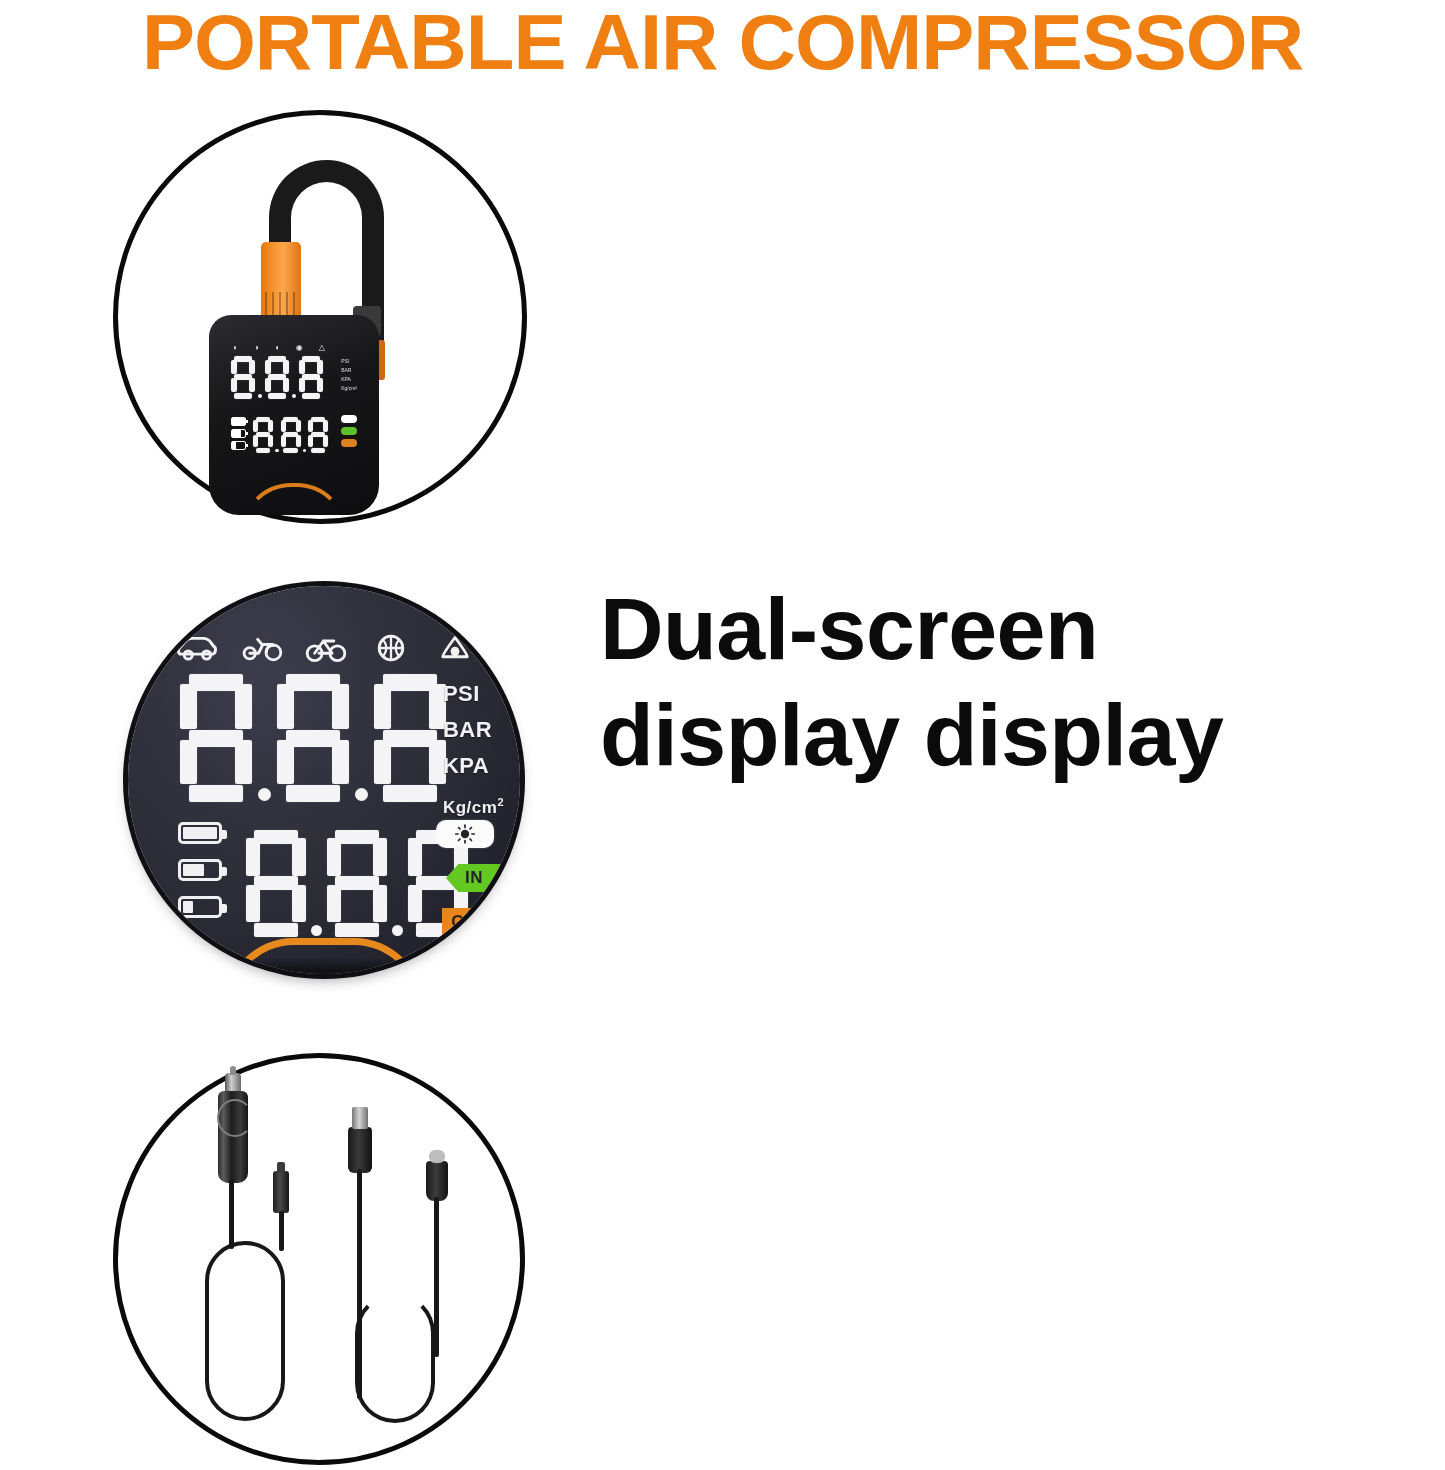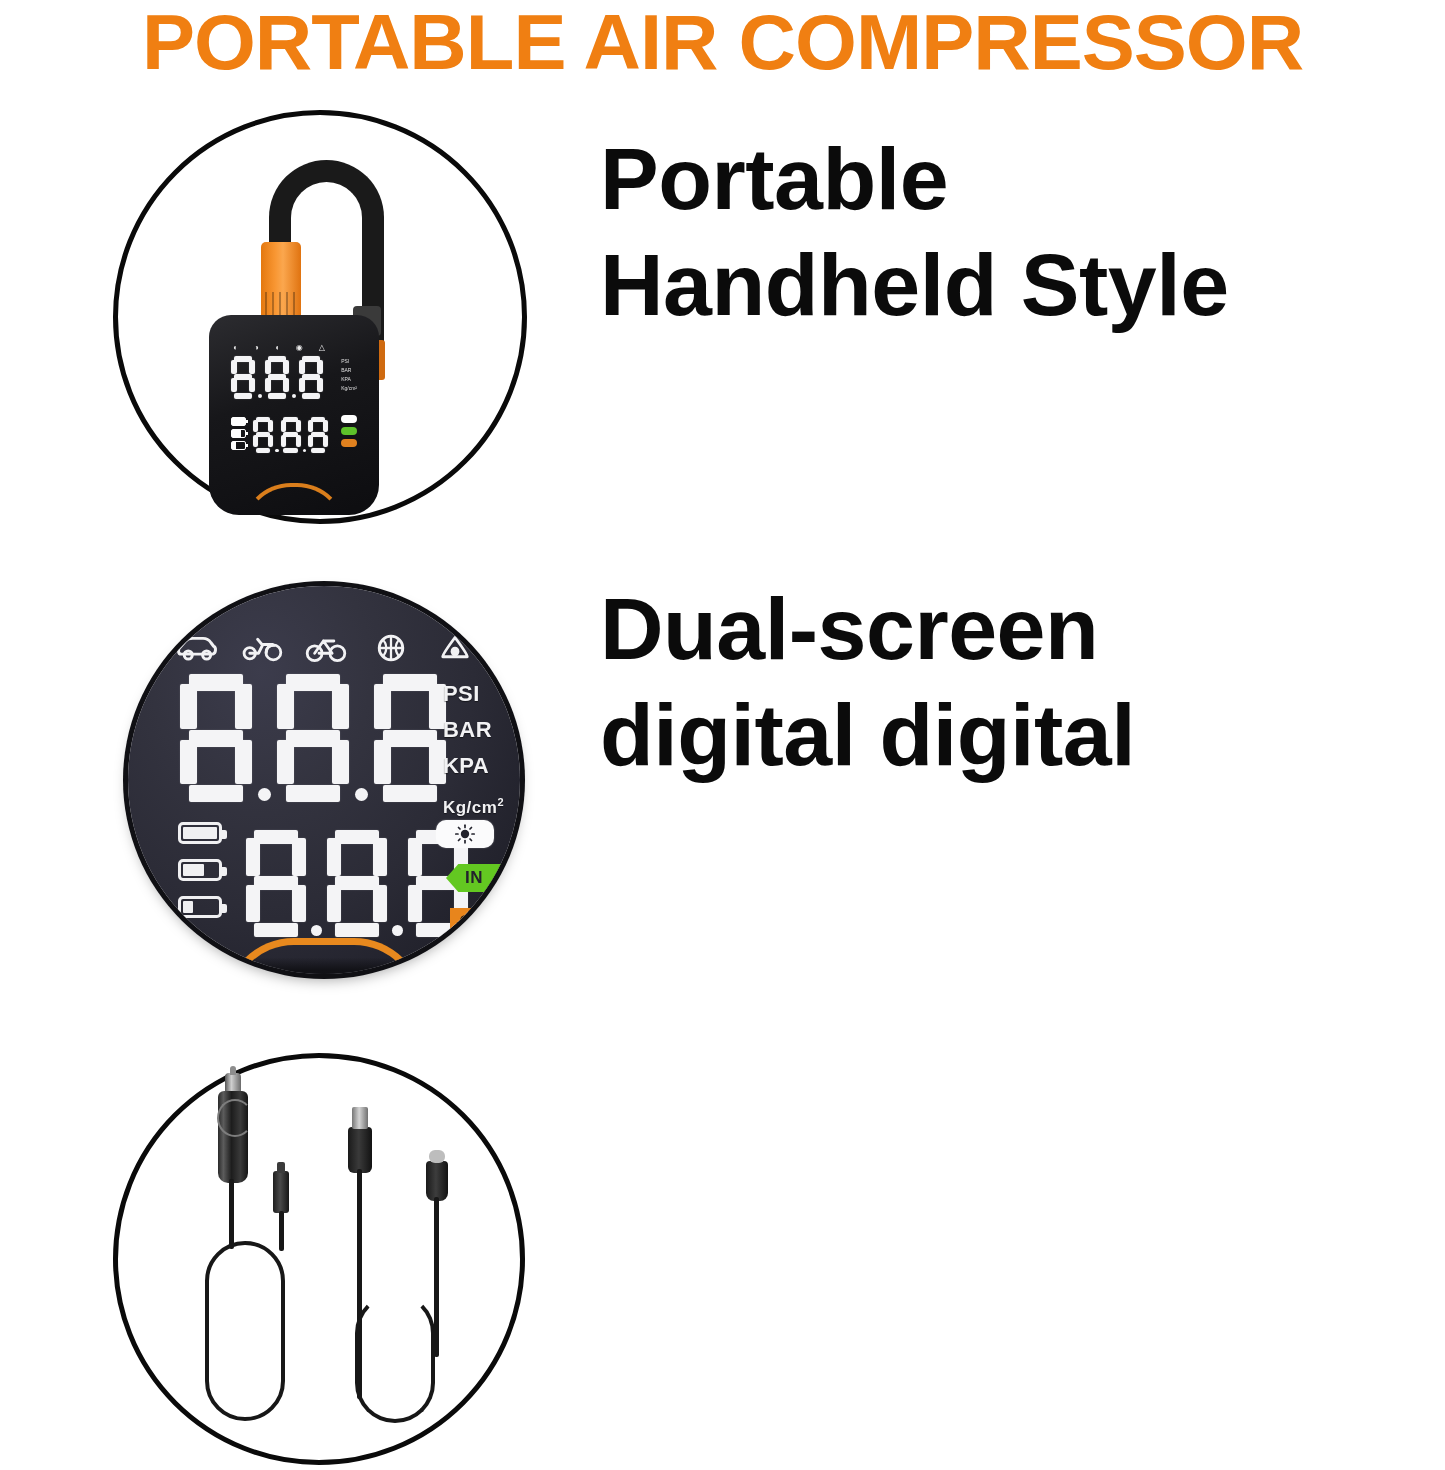--- a/index.html
+++ b/index.html
@@ -191,21 +191,21 @@
     box-shadow:0 0 2px rgba(255,255,255,.35);
   }
   .arrow-l{
     position:relative;width:56px;height:28px;background:#63c821;
     margin-bottom:16px;margin-left:10px;
     clip-path:polygon(0% 50%,22% 0%,100% 0%,100% 100%,22% 100%);
     display:flex;align-items:center;justify-content:center;
   }
   .arrow-r{
     position:relative;width:56px;height:28px;background:#e8851c;
-    margin-left:14px;
+    margin-left:6px;
     clip-path:polygon(0% 0%,78% 0%,100% 50%,78% 100%,0% 100%);
     display:flex;align-items:center;justify-content:center;
   }
   .arrow-l span,.arrow-r span{
     font-weight:bold;font-size:17px;color:#23232c;letter-spacing:.5px;
     font-family:"Liberation Sans Narrow","Liberation Sans",sans-serif;
   }
   .arrow-r span{color:#2a2118;}
 
   
@@ -379,22 +379,20 @@
         <div class="m-badges">
           <div class="m-pill w"></div>
           <div class="m-pill g"></div>
           <div class="m-pill o"></div>
         </div>
       </div>
       <div class="arc1"></div>
     </div>
   </div>
 
-  <div class="caption cap-1">Portable
-Handheld Style</div>
 
   <div class="prod2">
     <div class="disc">
 
       <div class="mode-row">
 
         <svg class="mode-ic" viewBox="0 0 48 34">
           <path d="M6 24 C2 24 2 18 5 16 L11 9 C13 6.5 16 6 19 6 L31 6 C35 6 38 8 40 11 L43 15 C46 16 46 23 42 24 Z" fill="none" stroke="#f2f2f4" stroke-width="3.4" stroke-linejoin="round"></path>
           <circle cx="14" cy="25" r="4.6" fill="none" stroke="#f2f2f4" stroke-width="3.4"></circle>
           <circle cx="35" cy="25" r="4.6" fill="none" stroke="#f2f2f4" stroke-width="3.4"></circle>
@@ -531,21 +529,21 @@
           <span>OUT</span>
         </div>
       </div>
 
       <div class="disc-bottom-cap"></div>
       <div class="disc-bottom-arc"></div>
     </div>
   </div>
 
   <div class="caption cap-2">Dual-screen
-digital digital</div>
+display display</div>
 
   <div class="circle-frame" id="frame-3"></div>
 
   <div class="prod3">
 
     <div class="cable">
       <div class="car-tip"></div>
       <div class="car-plug"></div>
       <div class="car-ring"></div>
       <div class="wire" style="left:116px;top:126px;width:5px;height:70px;"></div>

